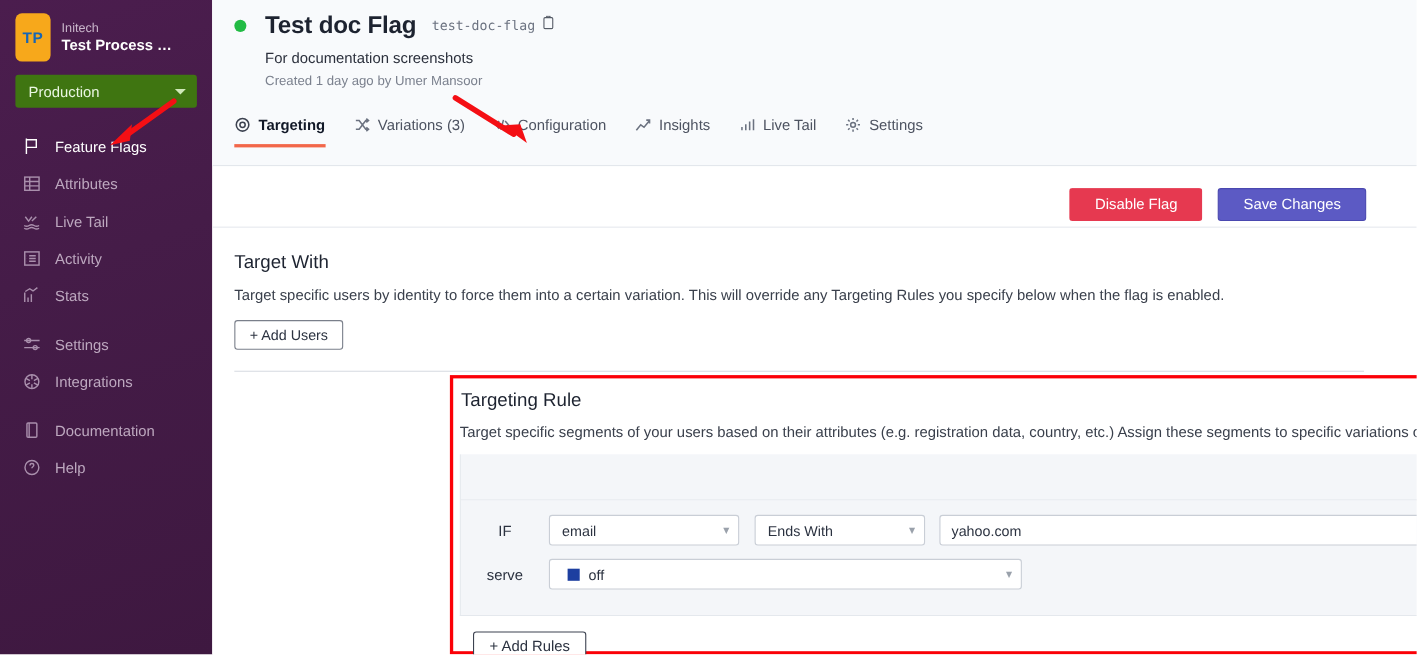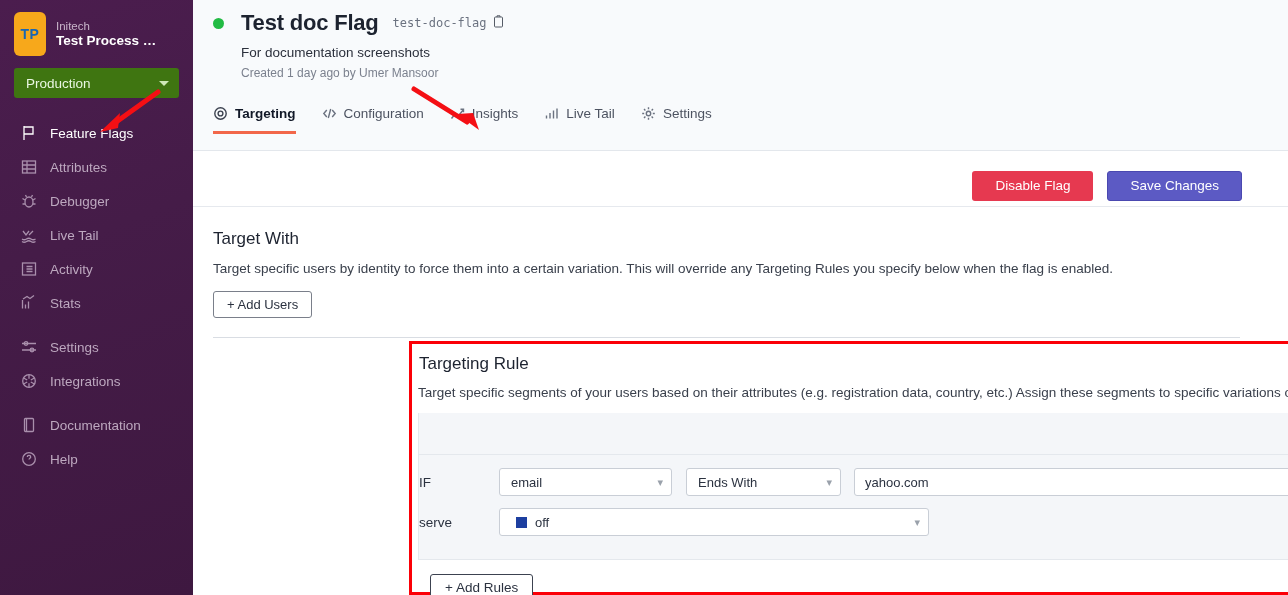--- a/index.html
+++ b/index.html
@@ -138,21 +138,21 @@
   .rule-box { margin-top: 13px; border: 1px solid #e4e8ed; border-top: none; margin-right: 3px; }
   .rule-box-header {
     background: #f4f6f9; height: 42px;
     display: flex; align-items: center; justify-content: flex-end;
     padding-right: 15px;
     border-bottom: 1px solid #e4e8ed;
   }
   .rule-body { background: #f4f6f9; padding: 10px 0 14px 0; }
 
   .rule-row { display: flex; align-items: center; height: 34px; margin-bottom: 6px; }
-  .rule-label { width: 80px; font-size: 13.5px; color: #2b3240; flex: 0 0 80px; }
+  .rule-label { width: 80px; text-align: center; font-size: 13.5px; color: #2b3240; flex: 0 0 80px; }
   .rule-row.serve-row .rule-label { font-size: 13.5px; }
 
   .select {
     height: 28px; border: 1px solid #c9ced6; border-radius: 3px;
     background: #fff; display: flex; align-items: center;
     padding: 0 8px 0 11px; font-size: 13px; color: #2b3240;
     justify-content: space-between;
   }
   .select .chev { color: #9aa1ab; font-size: 11px; line-height: 1; }
   .sel-attr { width: 173px; }
@@ -214,29 +214,20 @@
       <div class="nav-item">
         <span class="nav-icon">
           <svg viewBox="0 0 18 18" width="18" height="18">
               <rect x="2.5" y="3" width="13" height="12"></rect>
               <path d="M2.5 7h13M2.5 11h13M7 3v12"></path>
             </svg>
         </span>
         <span>Attributes</span>
       </div>
 
-      <div class="nav-item">
-        <span class="nav-icon">
-          <svg viewBox="0 0 18 18" width="18" height="18">
-              <ellipse cx="9" cy="10" rx="4" ry="5"></ellipse>
-              <path d="M5 8L2.5 6.5M13 8l2.5-1.5M5 12H2.5M13 12h2.5M6.5 5l-1-2M11.5 5l1-2"></path>
-            </svg>
-        </span>
-        <span>Debugger</span>
-      </div>
 
       <div class="nav-item">
         <span class="nav-icon">
           <svg viewBox="0 0 18 18" width="18" height="18">
               <path d="M3 5l3 4 3-4M9 9l4-4M2 13c1.5 1 3 1 4.5 0 1.5-1 3-1 4.5 0 1.5 1 3 1 4.5 0M2 15.5c1.5 1 3 1 4.5 0 1.5-1 3-1 4.5 0 1.5 1 3 1 4.5 0"></path>
             </svg>
         </span>
         <span>Live Tail</span>
       </div>
 
@@ -331,20 +322,28 @@
 
       <div class="tabs">
         <div class="tab active">
           <span class="tab-icon">
             <svg viewBox="0 0 15 15" width="15" height="15">
                 <circle cx="7.5" cy="7.5" r="5.7"></circle>
                 <circle cx="7.5" cy="7.5" r="2.4"></circle>
               </svg>
           </span>
           <span>Targeting</span>
+        </div>
+        <div class="tab">
+          <span class="tab-icon">
+            <svg viewBox="0 0 15 15" width="15" height="15">
+                <path d="M1.5 3.5h3l6 8h3M1.5 11.5h3l6-8h3M11 1.8l2 1.7-2 1.7M11 9.8l2 1.7-2 1.7"></path>
+              </svg>
+          </span>
+          <span>Variations (3)</span>
         </div>
         <div class="tab">
           <span class="tab-icon">
             <svg viewBox="0 0 15 15" width="15" height="15">
                 <path d="M4.8 4L1.8 7.5l3 3.5M10.2 4l3 3.5-3 3.5M8.7 3l-2.4 9"></path>
               </svg>
           </span>
           <span>Configuration</span>
         </div>
         <div class="tab">

